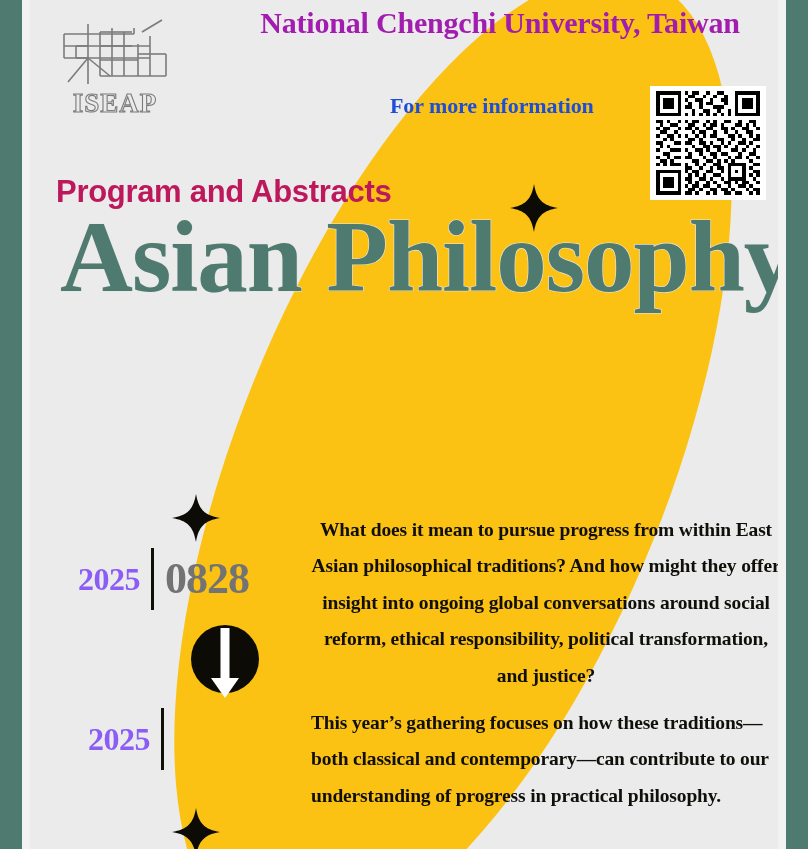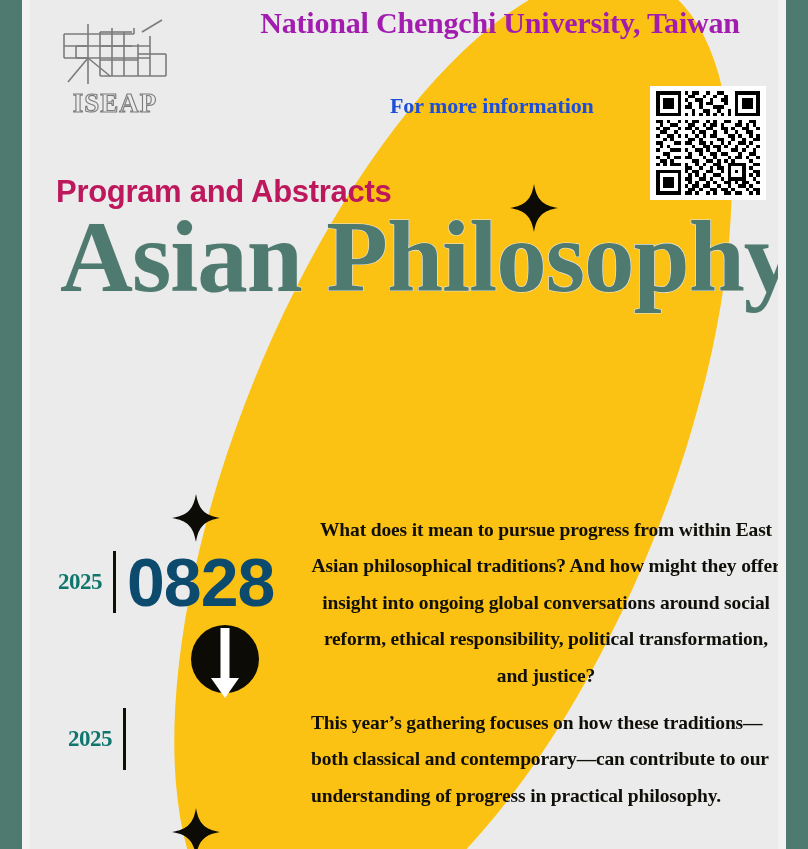--- a/index.html
+++ b/index.html
@@ -165,36 +165,37 @@
   
   .date-row {
     position: absolute;
     z-index: 28;
     display: flex;
     align-items: center;
   }
   .date-year {
     font-family: "Liberation Serif", serif;
     font-weight: bold;
-    font-size: 23px;
-    color: #0f766e;
+    font-size: 32px;
+    color: #8b5cf6;
     letter-spacing: -0.5px;
     padding-right: 11px;
+    margin-left: 20px;
   }
   .date-rule {
     width: 3px;
     height: 62px;
     background: #111008;
     margin-right: 11px;
   }
   .date-num {
-    font-family: Liberation Sans, sans-serif;
-    font-weight: bold;
-    font-size: 68px;
-    color: #0c4a6e;
+    font-family: Liberation Serif, serif;
+    font-weight: bold;
+    font-size: 44px;
+    color: #737373;
     letter-spacing: -1px;
     line-height: 1em;
   }
   #date-row-1 { left: 28px; top: 548px; }
   #date-row-2 { left: 38px; top: 708px; }
 
   
   #arrow-badge {
     position: absolute;
     left: 160px;

